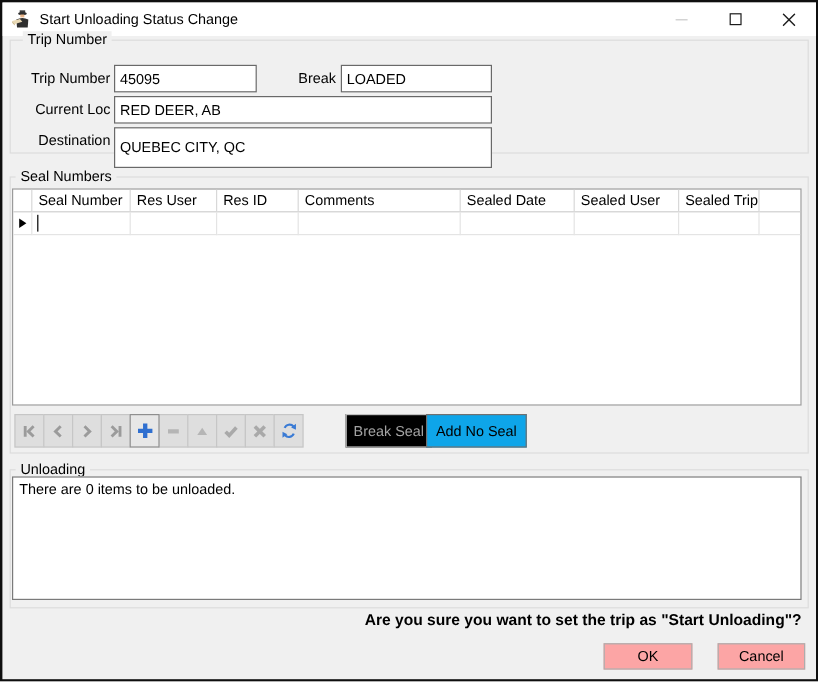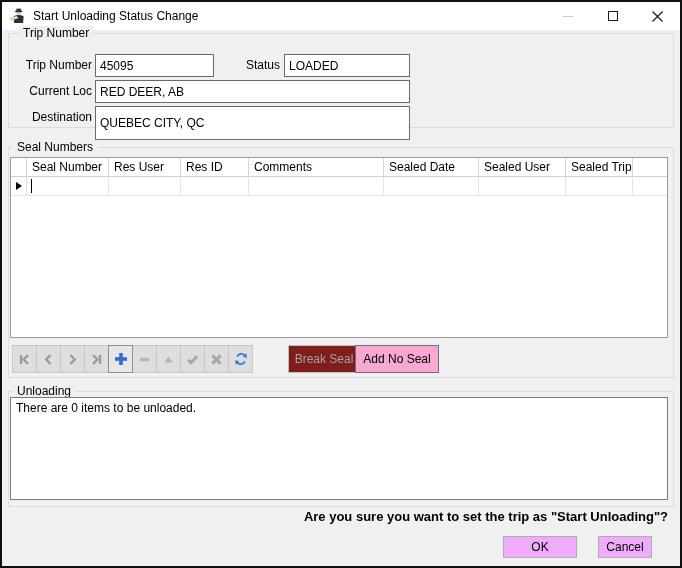--- a/index.html
+++ b/index.html
@@ -45,24 +45,24 @@
                border-top:4px solid transparent; border-bottom:4px solid transparent; }
   .caret { position:absolute; left:4px; top:2px; width:1px; height:14px; background:#000; }
 
   
   .navbar { position:absolute; left:10px; top:343px; display:flex; }
   .navbtn { width:25px; height:28px; background:#dedede; border:1px solid #c6c6c6;
             display:flex; align-items:center; justify-content:center; margin-right:-1px; }
   .navbtn svg { display:block; }
   .navbtn.hot { background:#e7e7e7; border:1px solid #8f8f8f; z-index:2; }
 
-  .btn { position:absolute; background:#f0abfc; border:1px solid #adadad; font-size:12px;
+  .btn { position:absolute; background:#fca5a5; border:1px solid #adadad; font-size:12px;
          font-family:"Liberation Sans","DejaVu Sans",sans-serif;
          display:flex; align-items:center; justify-content:center; cursor:default; }
-  .btn.disabled { color:#a3a3a3; border-color:#c0c0c0; background:#7f1d1d; }
+  .btn.disabled { color:#a3a3a3; border-color:#c0c0c0; background:#000000; }
   .btn.dark-border { border-color:#707070; }
 
   
   .memo { position:absolute; left:8px; top:395px; width:658px; height:103px; background:#fff;
           border:1px solid #7a7a7a; padding:3px 5px; font-size:12px; }
 
   
   .confirm { position:absolute; left:0; right:12px; top:507px; text-align:right;
              font-weight:bold; font-size:13px; }
 </style>
@@ -96,21 +96,21 @@
           </svg>
         </div>
       </div>
     </div>
 
     <div class="groupbox" style="left:6px; top:31px; width:666px; height:95px;">
       <span class="gb-label" style="left:10px;">Trip Number</span>
     </div>
     <span class="flabel" style="left:10px; top:56px; width:80px;">Trip Number</span>
     <input class="field num" style="left: 93px; top: 52px; width: 119px; height: 23px;" value="45095">
-    <span class="flabel" style="left:228px; top:56px; width:50px;">Status</span>
+    <span class="flabel" style="left:228px; top:56px; width:50px;">Break</span>
     <input class="field" style="left: 282px; top: 52px; width: 126px; height: 23px;" value="LOADED">
     <span class="flabel" style="left:10px; top:82px; width:80px;">Current Loc</span>
     <input class="field" style="left: 93px; top: 78px; width: 315px; height: 23px;" value="RED DEER, AB">
     <span class="flabel" style="left:10px; top:108px; width:80px;">Destination</span>
     <input class="field" style="left: 93px; top: 104px; width: 315px; height: 34px;" value="QUEBEC CITY, QC">
 
     <div class="groupbox" style="left:6px; top:145px; width:666px; height:231px;">
       <span class="gb-label" style="left:4px;">Seal Numbers</span>
     </div>
 
@@ -199,34 +199,34 @@
           <polygon points="12.6,1.2 12.6,6.2 8.6,4.2" fill="#3a7bd5"></polygon>
           <path d="M10.8 9.4 A4.4 4.4 0 0 1 3.4 10.6" fill="none" stroke="#3a7bd5" stroke-width="1.8"></path>
           <polygon points="1.4,12.8 1.4,7.8 5.4,9.8" fill="#3a7bd5"></polygon>
         </svg>
       </div>
     </div>
 
     <div class="btn disabled" style="left:286px; top:343px; width:72px; height:28px;" aria-disabled="true">
       <span>Break Seal</span>
     </div>
-    <div class="btn dark-border" style="left:353px; top:343px; width:84px; height:28px; background:#f9a8d4;">
+    <div class="btn dark-border" style="left:353px; top:343px; width:84px; height:28px; background:#0ea5e9;">
       <span>Add No Seal</span>
     </div>
 
     <div class="groupbox" style="left:6px; top:389px; width:666px; height:116px;">
       <span class="gb-label" style="left:4px;">Unloading</span>
     </div>
     <div class="memo">
       <span>There are 0 items to be unloaded.</span>
     </div>
 
     <div class="confirm">Are you sure you want to set the trip as "Start Unloading"?</div>
 
     <div class="btn" style="left:501px; top:534px; width:74px; height:22px;">
       <span>OK</span>
     </div>
-    <div class="btn" style="left:596px; top:534px; width:54px; height:22px;">
+    <div class="btn" style="left:596px; top:534px; width:73px; height:22px;">
       <span>Cancel</span>
     </div>
 
   </div>
 </div>
 
 </body></html>

